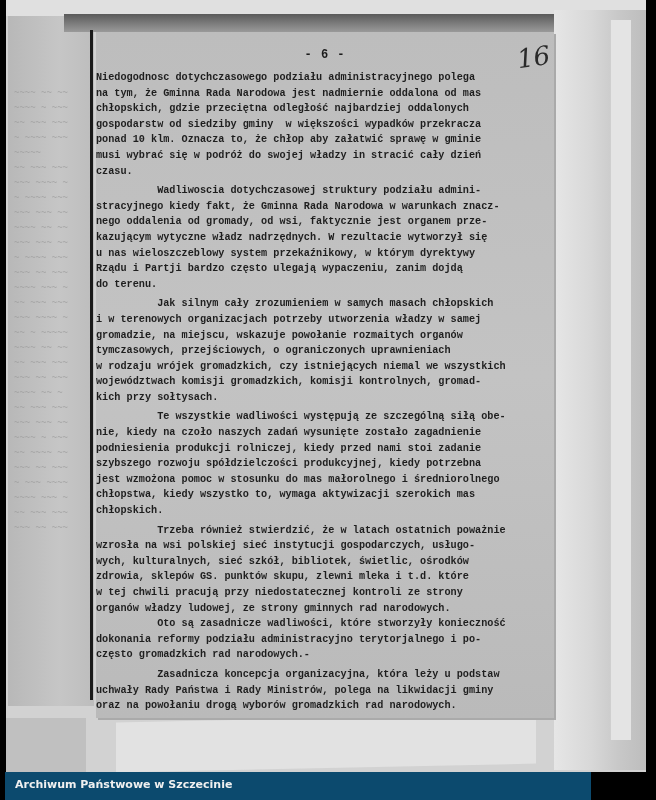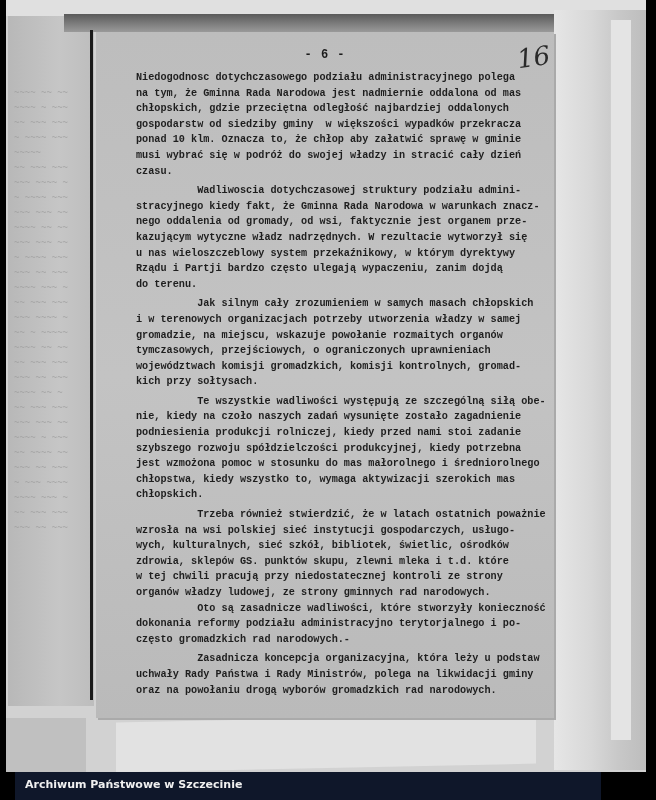--- a/index.html
+++ b/index.html
@@ -65,25 +65,25 @@
     .folio {
       position: absolute; right: 4px; top: 10px;
       font-family: "DejaVu Serif", serif; font-style: italic;
       font-size: 26px; color: #2a2a2a; transform: rotate(-8deg);
     }
     .body-text {
       position: absolute; left: 0; top: 38px; width: 458px;
       font-size: 10.2px; line-height: 15.6px; font-weight: bold;
       color: #1e1e1e;
     }
-    .line { white-space: pre; height: 15.6px; margin-left: 40px; }
+    .line { white-space: pre; height: 15.6px; }
     .para-gap { height: 4px; }
     .footer {
-      position: absolute; left: 15px; top: 772px; width: 586px; height: 28px;
-      background: #0f172a;
+      position: absolute; left: 5px; top: 772px; width: 586px; height: 28px;
+      background: #0c4a6e;
     }
     .footer-label {
       position: absolute; left: 10px; top: 6px;
       font-family: "DejaVu Sans", sans-serif; font-weight: bold;
       font-size: 11px; color: #f0f0f0;
     }
   </style>
 </head>
 <body>
 
@@ -146,20 +146,21 @@
       <div class="line">nego oddalenia od gromady, od wsi, faktycznie jest organem prze-</div>
       <div class="line">kazującym wytyczne władz nadrzędnych. W rezultacie wytworzył się</div>
       <div class="line">u nas wieloszczeblowy system przekaźnikowy, w którym dyrektywy</div>
       <div class="line">Rządu i Partji bardzo często ulegają wypaczeniu, zanim dojdą</div>
       <div class="line">do terenu.</div>
       <div class="para-gap"></div>
       <div class="line">          Jak silnym cały zrozumieniem w samych masach chłopskich</div>
       <div class="line">i w terenowych organizacjach potrzeby utworzenia władzy w samej</div>
       <div class="line">gromadzie, na miejscu, wskazuje powołanie rozmaitych organów</div>
       <div class="line">tymczasowych, przejściowych, o ograniczonych uprawnieniach</div>
+      <div class="line">w rodzaju wrójek gromadzkich, czy istniejących niemal we wszystkich</div>
       <div class="line">województwach komisji gromadzkich, komisji kontrolnych, gromad-</div>
       <div class="line">kich przy sołtysach.</div>
       <div class="para-gap"></div>
       <div class="line">          Te wszystkie wadliwości występują ze szczególną siłą obe-</div>
       <div class="line">nie, kiedy na czoło naszych zadań wysunięte zostało zagadnienie</div>
       <div class="line">podniesienia produkcji rolniczej, kiedy przed nami stoi zadanie</div>
       <div class="line">szybszego rozwoju spółdzielczości produkcyjnej, kiedy potrzebna</div>
       <div class="line">jest wzmożona pomoc w stosunku do mas małorolnego i średniorolnego</div>
       <div class="line">chłopstwa, kiedy wszystko to, wymaga aktywizacji szerokich mas</div>
       <div class="line">chłopskich.</div>

